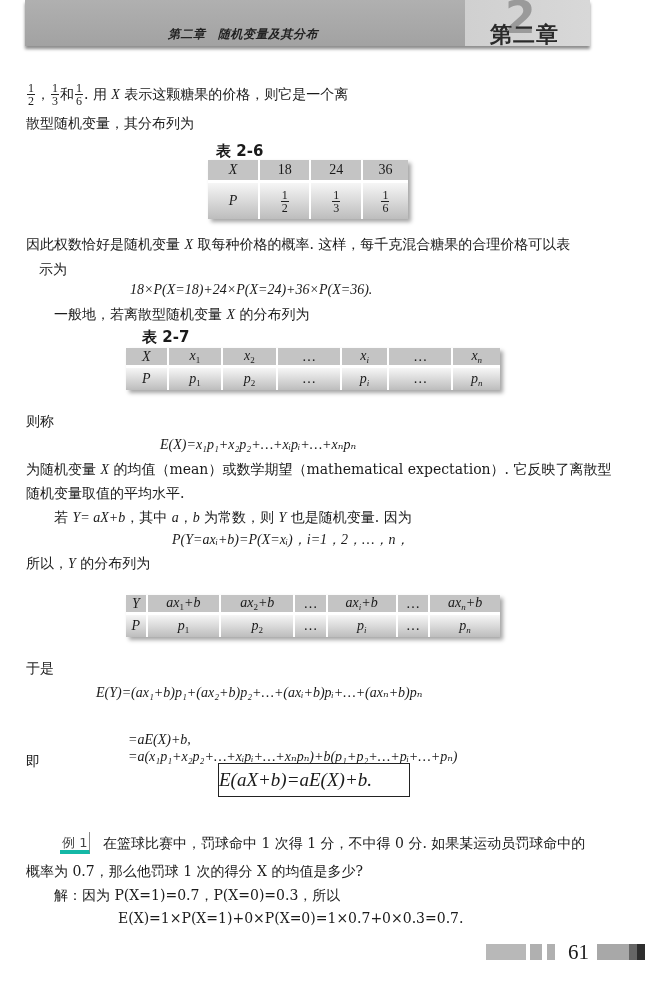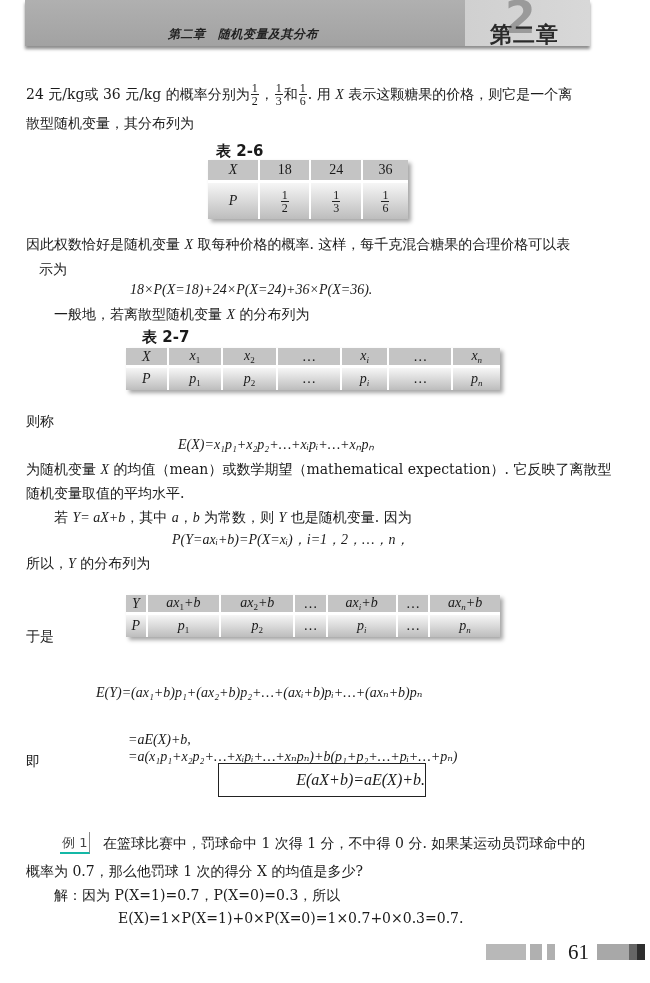--- a/index.html
+++ b/index.html
@@ -58,27 +58,27 @@
       text-align: center; padding: 0; border-right: 2px solid #ffffff;
       font-family: "Liberation Serif", serif; font-size: 14px;
     }
     .dtable td:last-child { border-right: none; }
     .dtable tr.r1 td { background: #c4c4c4; border-bottom: 3px solid #ffffff; }
     .dtable tr.r2 td { background: linear-gradient(#f6f6f6, #bdbdbd); }
     .sub { font-size: 9px; vertical-align: -3px; font-style: italic; }
     .subn { font-size: 9px; vertical-align: -3px; font-style: normal; }
 
     .boxed {
-      position: absolute; left: 218px; top: 763px; width: 208px; height: 34px;
+      position: absolute; left: 218px; top: 763px; width: 192px; height: 34px;
       border: 1.5px solid #222; box-sizing: border-box;
-      text-align: right; line-height: 31px; font-size: 16px;
+      text-align: left; line-height: 31px; font-size: 19px;
     }
     .example-label {
       position: absolute; left: 60px; top: 832px; width: 30px; height: 22px;
-      border-right: 1px solid #888; border-bottom: 2px solid #14b8a6;
+      border-right: 1px solid #888; border-bottom: 4px solid #14b8a6;
       font-family: "DejaVu Sans", sans-serif; font-size: 13px; color: #444;
       line-height: 22px; text-align: left; padding-left: 2px; box-sizing: border-box;
     }
 
     
     .footer-bar { position: absolute; top: 944px; height: 16px; }
     .page-number {
       position: absolute; left: 568px; top: 940px; font-size: 21px;
       font-family: "Liberation Serif", serif;
     }
@@ -86,21 +86,21 @@
 </head>
 <body>
 
 <div class="header-band"></div>
 <div class="header-right"></div>
 <div class="big-2">2</div>
 <div class="header-left-text">第二章　随机变量及其分布</div>
 <div class="header-right-text">第二章</div>
 
 <div class="line" style="left:26px; top:82px;">
-  <span>24 元/kg或 36 元/kg 的概率分别为</span><span class="frac"><span class="num">1</span><span class="den">2</span></span><span>，</span><span class="frac"><span class="num">1</span><span class="den">3</span></span><span>和</span><span class="frac"><span class="num">1</span><span class="den">6</span></span><span>. 用 </span><span class="math">X</span><span> 表示这颗糖果的价格，则它是一个离</span>
+  <span class="frac"><span class="num">1</span><span class="den">2</span></span><span>，</span><span class="frac"><span class="num">1</span><span class="den">3</span></span><span>和</span><span class="frac"><span class="num">1</span><span class="den">6</span></span><span>. 用 </span><span class="math">X</span><span> 表示这颗糖果的价格，则它是一个离</span>
 </div>
 <div class="line" style="left:26px; top:114px;">散型随机变量，其分布列为</div>
 
 <div class="caption" style="left:216px; top:142px;">表 2-6</div>
 <table class="dtable" style="left:208px; top:160px; width:200px;">
   <tbody>
       <tr class="r1" style="height:23px;">
     <td class="math" style="width:50px;">X</td>
     <td class="rm">18</td>
     <td class="rm">24</td>
@@ -143,21 +143,21 @@
     <td class="math"><span>p</span><span class="subn">2</span></td>
     <td class="rm"><span>…</span></td>
     <td class="math"><span>p</span><span class="sub">i</span></td>
     <td class="rm"><span>…</span></td>
     <td class="math"><span>p</span><span class="sub">n</span></td>
   </tr>
 </tbody>
   </table>
 
 <div class="line" style="left:26px; top:412px;">则称</div>
-<div class="line math" style="left:178px; top:436px;font-family:Liberation Serif, serif;">E(X)=x₁p₁+x₂p₂+…+xᵢpᵢ+…+xₙpₙ</div>
+<div class="line math" style="left:160px; top:436px;">E(X)=x₁p₁+x₂p₂+…+xᵢpᵢ+…+xₙpₙ</div>
 <div class="line" style="left:26px; top:460px;">
   <span>为随机变量 </span><span class="math">X</span><span> 的均值（mean）或数学期望（mathematical expectation）. 它反映了离散型</span>
 </div>
 <div class="line" style="left:26px; top:484px;">随机变量取值的平均水平.</div>
 
 <div class="line" style="left:54px; top:508px;">
   <span>若 </span><span class="math">Y= aX+b</span><span>，其中 </span><span class="math">a</span><span>，</span><span class="math">b</span><span> 为常数，则 </span><span class="math">Y</span><span> 也是随机变量. 因为</span>
 </div>
 <div class="line math" style="left:172px; top:531px;">P(Y=axᵢ+b)=P(X=xᵢ)，i=1，2，…，n，</div>
 <div class="line" style="left:26px; top:554px;">
@@ -181,21 +181,21 @@
     <td class="math"><span>p</span><span class="subn">1</span></td>
     <td class="math"><span>p</span><span class="subn">2</span></td>
     <td class="rm"><span>…</span></td>
     <td class="math"><span>p</span><span class="sub">i</span></td>
     <td class="rm"><span>…</span></td>
     <td class="math"><span>p</span><span class="sub">n</span></td>
   </tr>
 </tbody>
   </table>
 
-<div class="line" style="left:26px; top:627px;">于是</div>
+<div class="line" style="left:26px; top:659px;">于是</div>
 <div class="line math" style="left:96px; top:684px;">E(Y)=(ax₁+b)p₁+(ax₂+b)p₂+…+(axᵢ+b)pᵢ+…+(axₙ+b)pₙ</div>
 <div class="line math" style="left:128px; top:708px;margin-top:40px;">=a(x₁p₁+x₂p₂+…+xᵢpᵢ+…+xₙpₙ)+b(p₁+p₂+…+pᵢ+…+pₙ)</div>
 <div class="line math" style="left:128px; top:731px;">=aE(X)+b,</div>
 
 <div class="line" style="left:26px; top:752px;">即</div>
 <div class="boxed math">E(aX+b)=aE(X)+b.</div>
 
 <div class="example-label">例 1</div>
 <div class="line" style="left:103px; top:834px;text-align:center;">在篮球比赛中，罚球命中 1 次得 1 分，不中得 0 分. 如果某运动员罚球命中的</div>
 <div class="line" style="left:26px; top:862px;">概率为 0.7，那么他罚球 1 次的得分 X 的均值是多少?</div>

